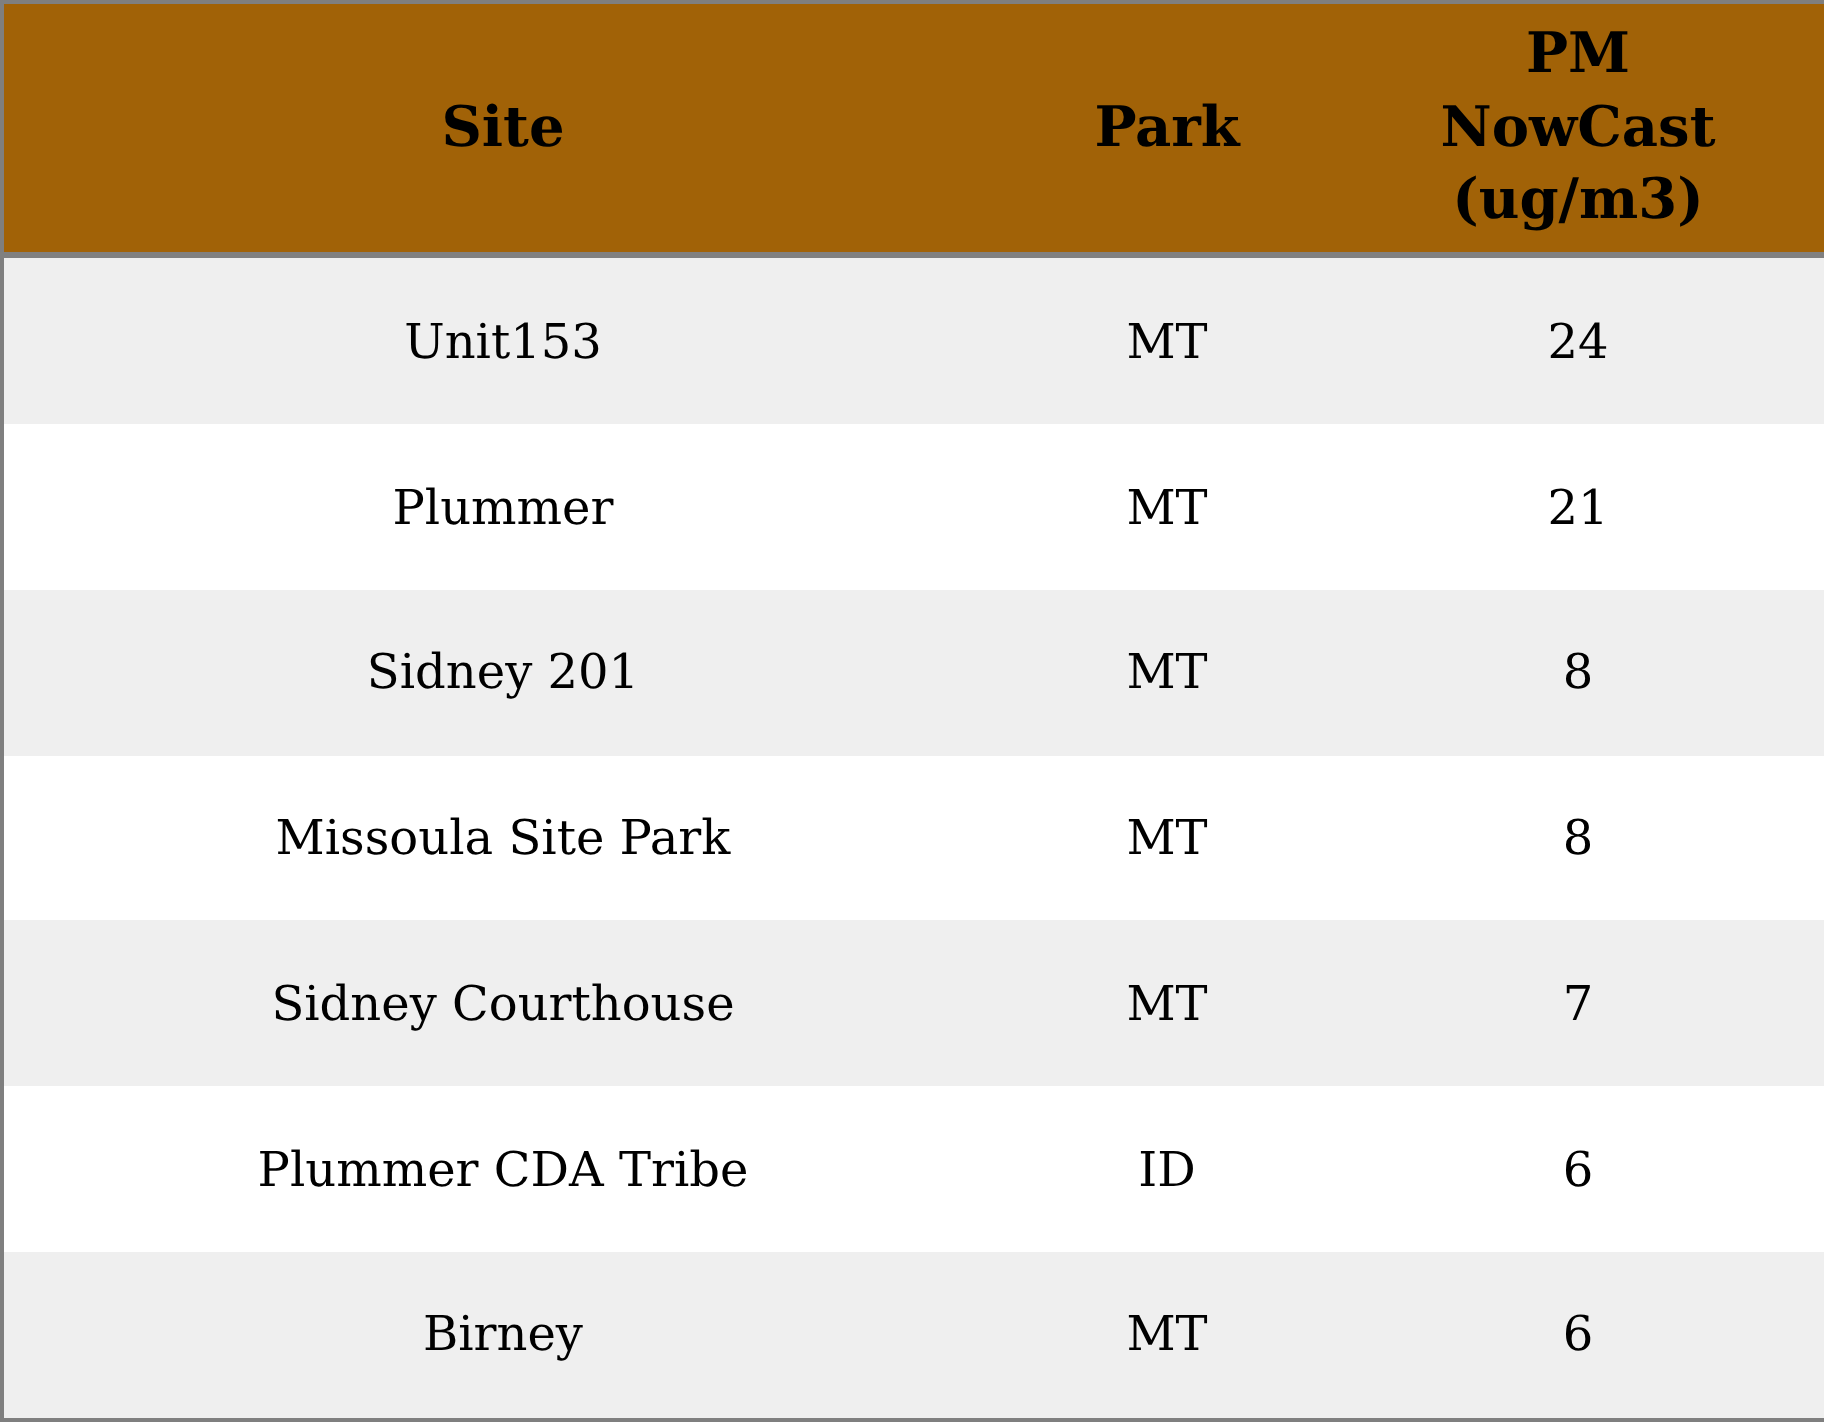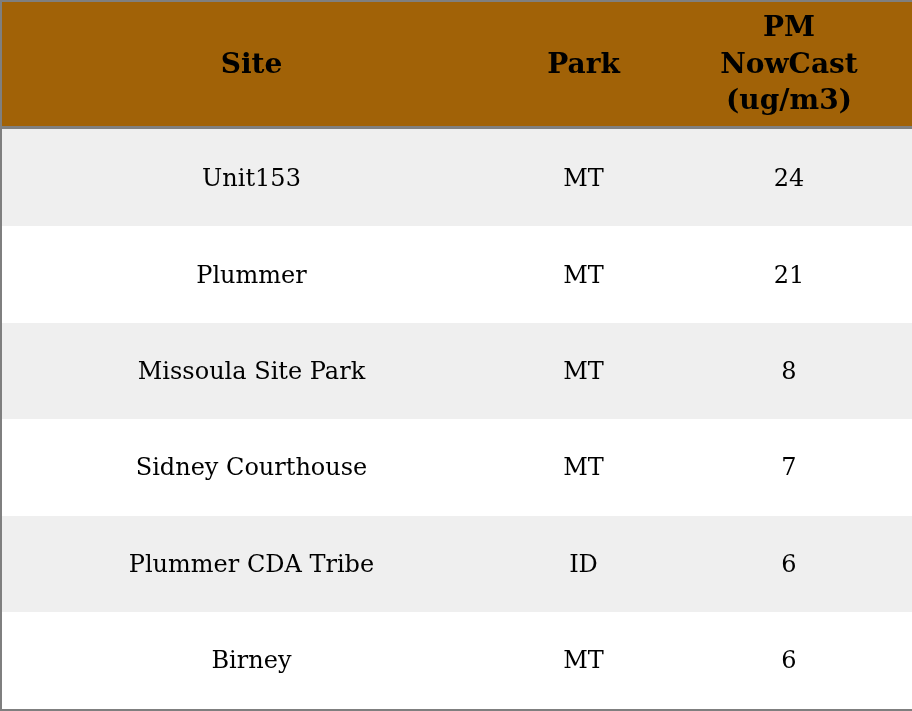--- a/index.html
+++ b/index.html
@@ -73,20 +73,25 @@
     <td>Unit153</td>
     <td>MT</td>
     <td>24</td>
   </tr>
       <tr>
     <td>Plummer</td>
     <td>MT</td>
     <td>21</td>
   </tr>
       <tr>
+    <td>Sidney 201</td>
+    <td>MT</td>
+    <td>8</td>
+  </tr>
+      <tr>
     <td>Missoula Site Park</td>
     <td>MT</td>
     <td>8</td>
   </tr>
       <tr>
     <td>Sidney Courthouse</td>
     <td>MT</td>
     <td>7</td>
   </tr>
       <tr>

